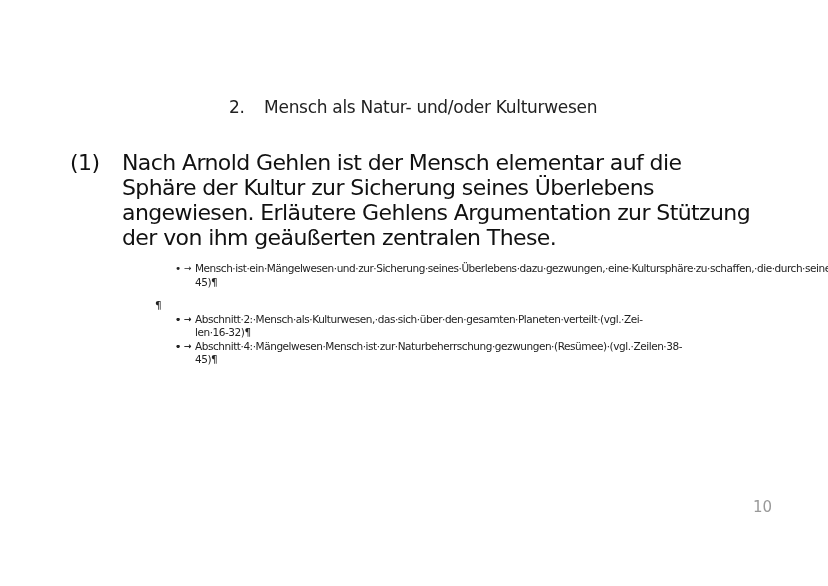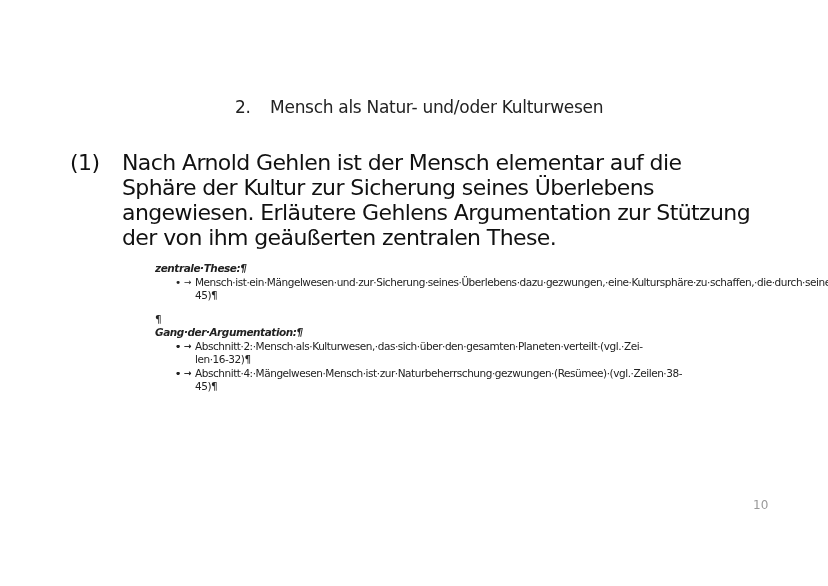--- a/index.html
+++ b/index.html
@@ -1,21 +1,21 @@
 <!DOCTYPE html>
 <html><head>
   <meta charset="utf-8">
   <style>
     html, body { margin: 0; padding: 0; }
     body {
       width: 828px; height: 586px; background: #ffffff; position: relative; overflow: hidden;
       font-family: "Liberation Sans", sans-serif; color: #1a1a1a;
     }
     .section-title {
-      position: absolute; left: 235px; top: 97px;
+      position: absolute; left: 229px; top: 97px;
       font-size: 17px; color: #222; white-space: nowrap;
       font-family: "DejaVu Sans", sans-serif; letter-spacing: -0.3px;
     }
     .section-title .num { display: inline-block; width: 30px; }
     .task {
       position: absolute; left: 70px; top: 150px; width: 690px;
       font-size: 22px; line-height: 25px; color: #111;
       font-family: "DejaVu Sans", sans-serif; letter-spacing: -0.6px;
     }
     .task .num { position: absolute; left: 0; top: 0; }
@@ -28,48 +28,46 @@
     .doc .heading { font-weight: bold; font-style: italic; margin: 0; }
     .doc ul { list-style: none; margin: 0; padding: 0; }
     .doc li { position: relative; padding-left: 40px; }
     .doc li .bullet { position: absolute; left: 20px; top: 0; }
     .doc li .arrow { position: absolute; left: 29px; top: 0; font-size: 9px; }
     .blk1 { margin-top: 8px; }
     .pilcrow-line { margin-top: 10px; }
     .blk2-h { margin-top: 10px; }
     .blk2 { margin-top: 8px; }
     .pagenum {
-      position: absolute; left: 753px; top: 498px; font-size: 12px; color: #999;
+      position: absolute; left: 753px; top: 498px; font-size: 15px; color: #999;
       font-family: "DejaVu Sans", sans-serif;
     }
   </style>
 </head>
 <body>
 
 <div class="section-title">
   <span class="num">2.</span>
   <span>Mensch als Natur- und/oder Kulturwesen</span>
 </div>
 
 <div class="task">
   <span class="num">(1)</span>
   <span class="text">Nach Arnold Gehlen ist der Mensch elementar auf die Sphäre der Kultur zur Sicherung seines Überlebens angewiesen. Erläutere Gehlens Argumentation zur Stützung der von ihm geäußerten zentralen These.</span>
 </div>
 
 <div class="doc">
-  <p class="heading">zentrale·These:¶</p>
   <ul class="blk1">
     <li>
       <span class="bullet">•</span>
       <span class="arrow">→</span>
       <span>Mensch·ist·ein·Mängelwesen·und·zur·Sicherung·seines·Überlebens·dazu·gezwungen,·eine·Kultursphäre·zu·schaffen,·die·durch·seine·Veränderungen·für·ihn·gute·Lebensbedingungen·bereithält·(vgl.·insbesondere·Zeilen·38-45)¶</span>
     </li>
   </ul>
   <p class="pilcrow-line" style="margin-bottom:0">¶</p>
-  <p class="heading blk2-h">Gang·der·Argumentation:¶</p>
   <ul class="blk2">
     <li>
       <span class="bullet">•</span>
       <span class="arrow">→</span>
     </li>
     <li>
       <span class="bullet">•</span>
       <span class="arrow">→</span>
       <span>Abschnitt·2:·Mensch·als·Kulturwesen,·das·sich·über·den·gesamten·Planeten·verteilt·(vgl.·Zei-len·16-32)¶</span>
     </li>

